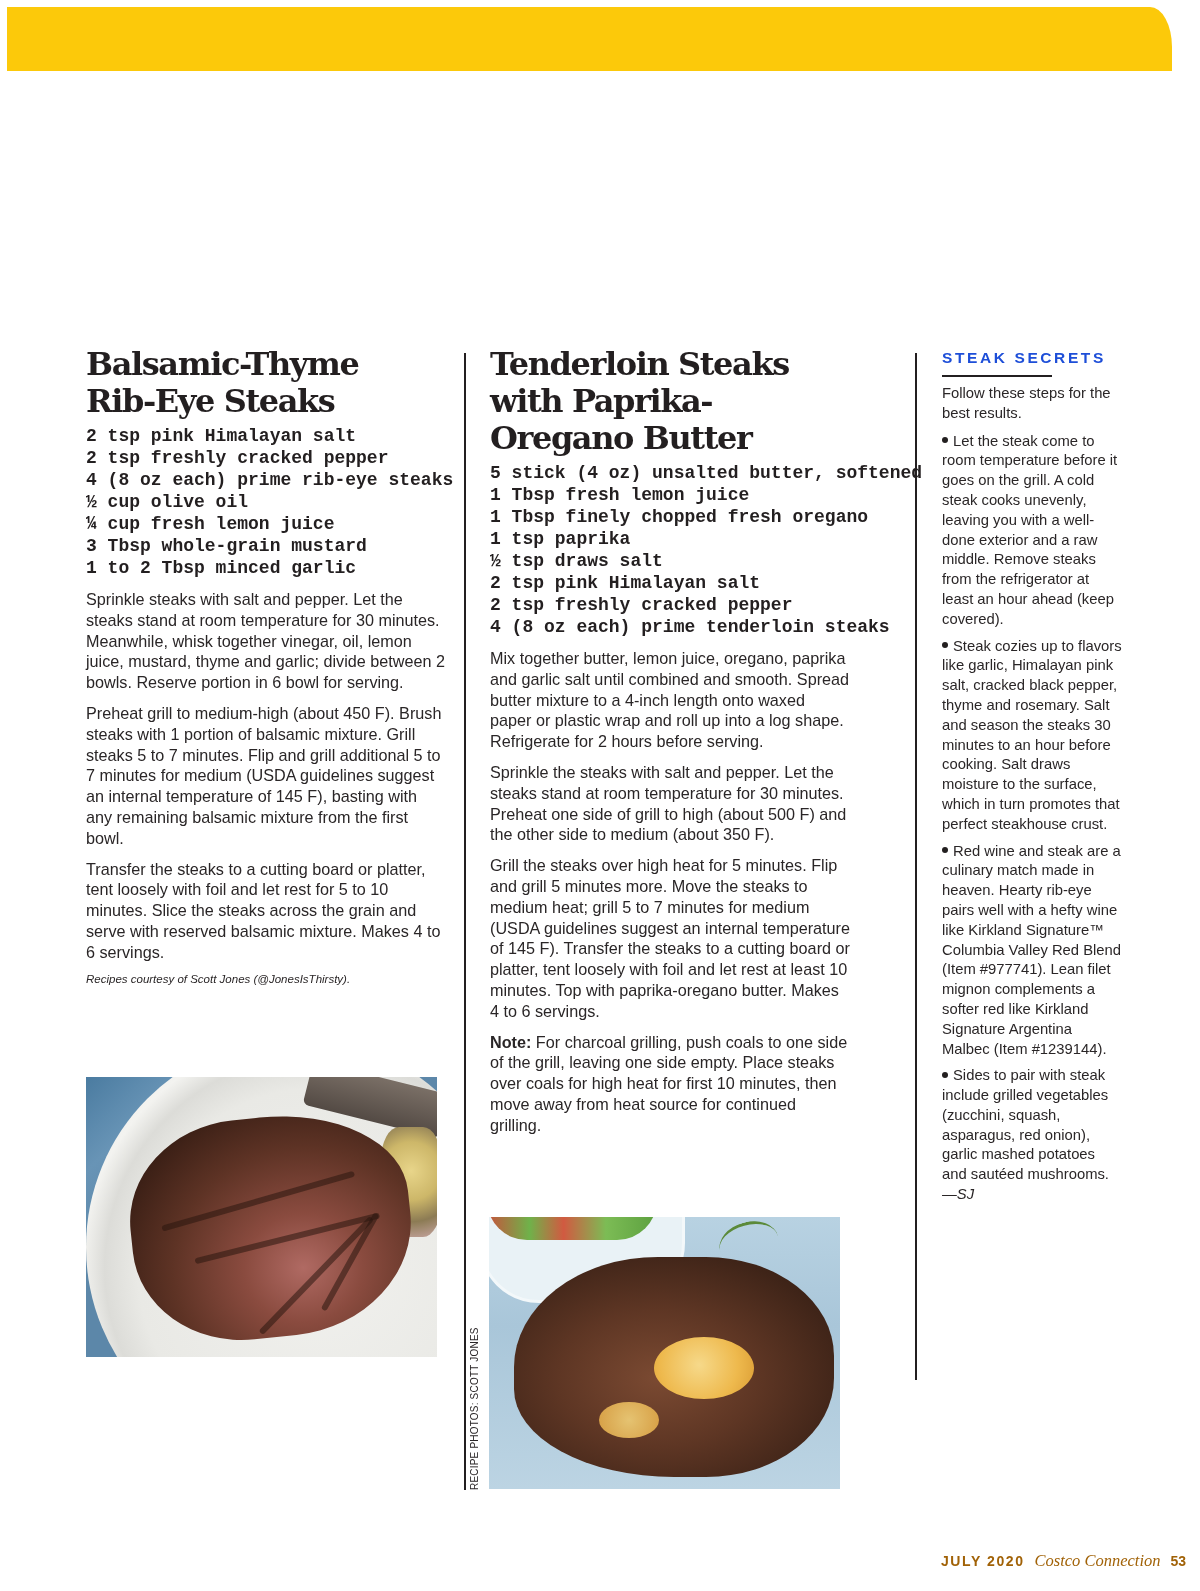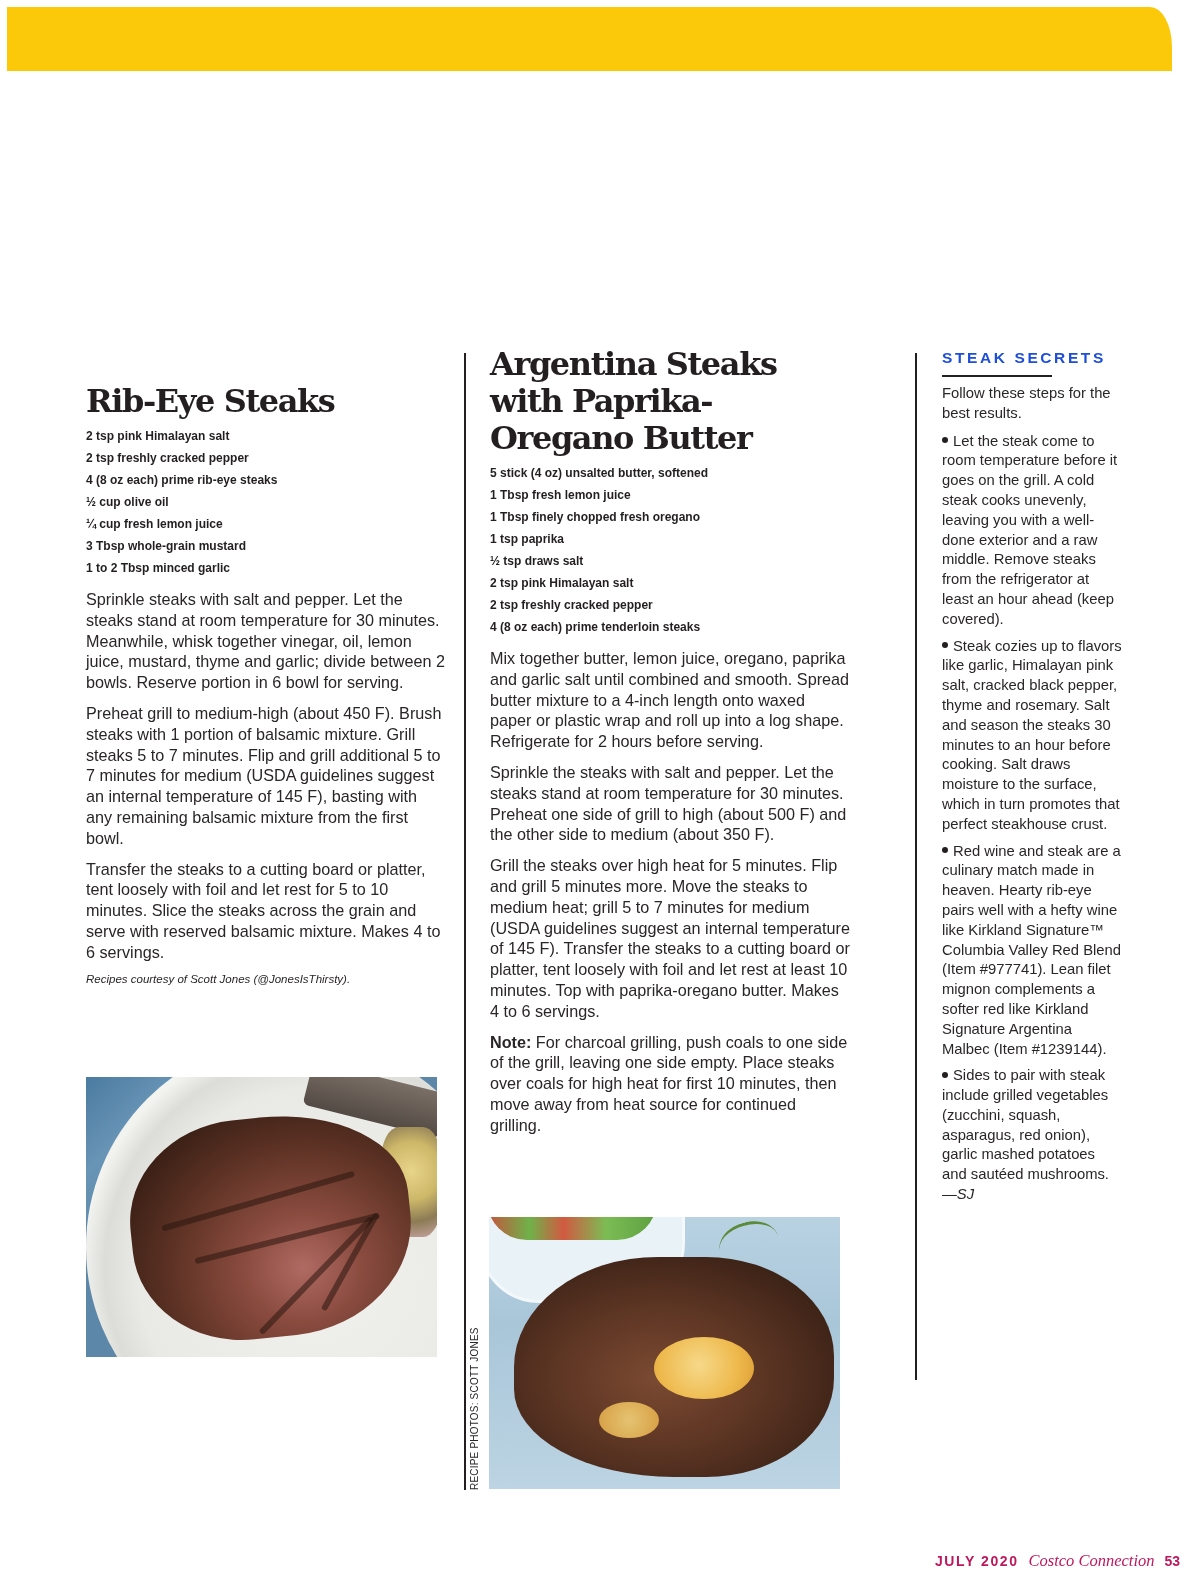--- a/index.html
+++ b/index.html
@@ -20,22 +20,23 @@
   .rule-1 { left: 464px; top: 353px; height: 1137px; }
   .rule-2 { left: 915px; top: 353px; height: 1027px; }
 
   h1.recipe-title {
     font-family: "DejaVu Serif", "Liberation Serif", serif;
     font-weight: bold; font-size: 32px; line-height: 37px;
     letter-spacing: -1.4px; margin: 0 0 5px 0; color: #231f20;
   }
   ul.ingredients { list-style: none; padding: 0; margin: 0 0 10px 0; }
   ul.ingredients li {
-    font-weight: bold; font-size: 12px; line-height: 22px; white-space: nowrap;
+    font-weight: bold; font-size: 18px; line-height: 22px; white-space: nowrap;
     color: #231f20;
+    font-family: Liberation Mono, monospace;
   }
   p.step {
     font-size: 16.2px; line-height: 20.8px; margin: 0 0 10px 0; color: #2a2627;
   }
   p.credit { font-style: italic; font-size: 11.5px; margin: 0; color: #2a2627; }
   .bold-lead { font-weight: bold; }
 
   .photo { position: absolute; overflow: hidden; }
   .photo-ribeye { left: 86px; top: 1077px; width: 351px; height: 280px;
     background: linear-gradient(135deg, #4a7ba0 0%, #6894b6 15%, #5c87a9 30%); }
@@ -73,36 +74,36 @@
   }
 
   .sidebar-heading { font-weight: bold; font-size: 15.5px; letter-spacing: 2.6px; margin: 0; color: #1d4ed8; }
   .sidebar-underline { width: 110px; height: 2px; background: #231f20; margin: 8px 0 7px 0; }
   p.tip { font-size: 14.8px; line-height: 19.8px; margin: 0 0 7px 0; color: #2a2627; }
   p.tip-intro { margin-bottom: 8px; }
   .bullet { display: inline-block; width: 6px; height: 6px; border-radius: 50%; background: #231f20;
     vertical-align: middle; margin: -3px 5px 0 0; }
   .sig { font-style: italic; }
 
-  .footer { position: absolute; right: 20px; top: 1551px; font-size: 14px; white-space: nowrap; color: #be185d; }
+  .footer { position: absolute; right: 14px; top: 1551px; font-size: 14px; white-space: nowrap; color: #a16207; }
   .footer .month { font-weight: bold; letter-spacing: 1.6px; }
   .footer .mag { font-family: "Liberation Serif", serif; font-style: italic; font-size: 16.5px; margin: 0 6px 0 6px; }
   .footer .page { font-weight: bold; }
 </style>
 </head>
 <body>
 
 <div class="top-band"></div>
 
 <div class="rule-v rule-1"></div>
 <div class="rule-v rule-2"></div>
 
 <section class="col col-left">
   <h1 class="recipe-title">
-    <br>
+    <span>Balsamic-Thyme</span><br>
     <span>Rib-Eye Steaks</span>
   </h1>
   <ul class="ingredients">
     <li>2 tsp pink Himalayan salt</li>
     <li>2 tsp freshly cracked pepper</li>
     <li>4 (8 oz each) prime rib-eye steaks</li>
     <li>½ cup olive oil</li>
     <li>¼ cup fresh lemon juice</li>
     <li>3 Tbsp whole-grain mustard</li>
     <li>1 to 2 Tbsp minced garlic</li>
@@ -120,21 +121,21 @@
   <div class="steak-ribeye">
     <div class="slice" style="left:30px;top:80px;width:200px;transform:rotate(-10deg)"></div>
     <div class="slice" style="left:60px;top:120px;width:190px;transform:rotate(-8deg)"></div>
     <div class="slice" style="left:100px;top:160px;width:160px;transform:rotate(-40deg)"></div>
     <div class="slice" style="left:160px;top:150px;width:110px;transform:rotate(-55deg)"></div>
   </div>
 </div>
 
 <section class="col col-mid">
   <h1 class="recipe-title">
-    <span>Argentina Steaks</span><br>
+    <span>Tenderloin Steaks</span><br>
     <span>with Paprika-</span><br>
     <span>Oregano Butter</span>
   </h1>
   <ul class="ingredients">
     <li>5 stick (4 oz) unsalted butter, softened</li>
     <li>1 Tbsp fresh lemon juice</li>
     <li>1 Tbsp finely chopped fresh oregano</li>
     <li>1 tsp paprika</li>
     <li>½ tsp draws salt</li>
     <li>2 tsp pink Himalayan salt</li>

